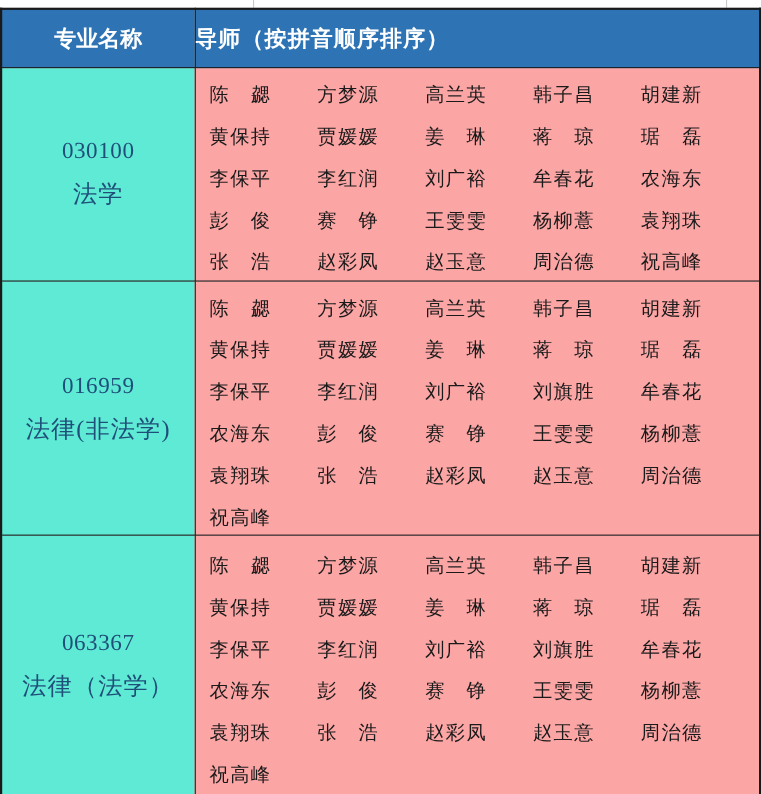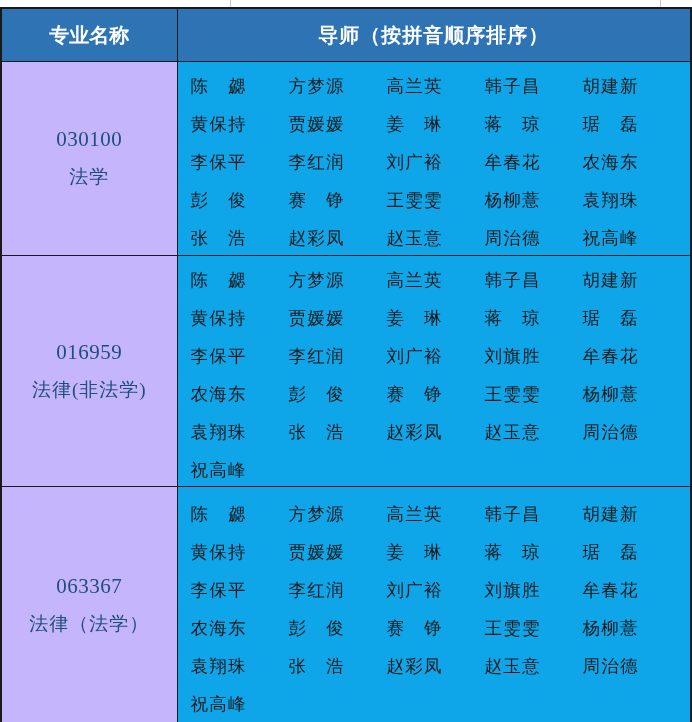--- a/index.html
+++ b/index.html
@@ -48,43 +48,43 @@
 
   
   tr.head-row th {
     background: #2e74b5;
     color: #ffffff;
     font-weight: bold;
     font-size: 20px;
     height: 52px;
   }
   th.h-major { text-align: center; }
-  th.h-adv   { text-align: center; padding-left: 16px; letter-spacing: 1px; }
+  th.h-adv   { text-align: left; padding-left: 16px; letter-spacing: 1px; }
 
   
   td.major-cell {
-    background: #c4b5fd;
+    background: #5eead4;
     color: #1f4e79;
     text-align: center;
   }
   .major-code {
     display: block;
     font-size: 21px;
     letter-spacing: 0.5px;
     margin-bottom: 12px;
   }
   .major-title {
     display: block;
-    font-size: 19px;
+    font-size: 22px;
     letter-spacing: 1px;
   }
 
   
   td.adv-cell {
-    background: #0ea5e9;
+    background: #fca5a5;
     vertical-align: top;
   }
   .adv-grid {
     display: grid;
     grid-template-columns: repeat(5, 55px);
     column-gap: 43px;
     row-gap: 20px;
     padding: 13px 6px 6px 13px;
     color: #1a1a1a;
     font-size: 17.5px;

